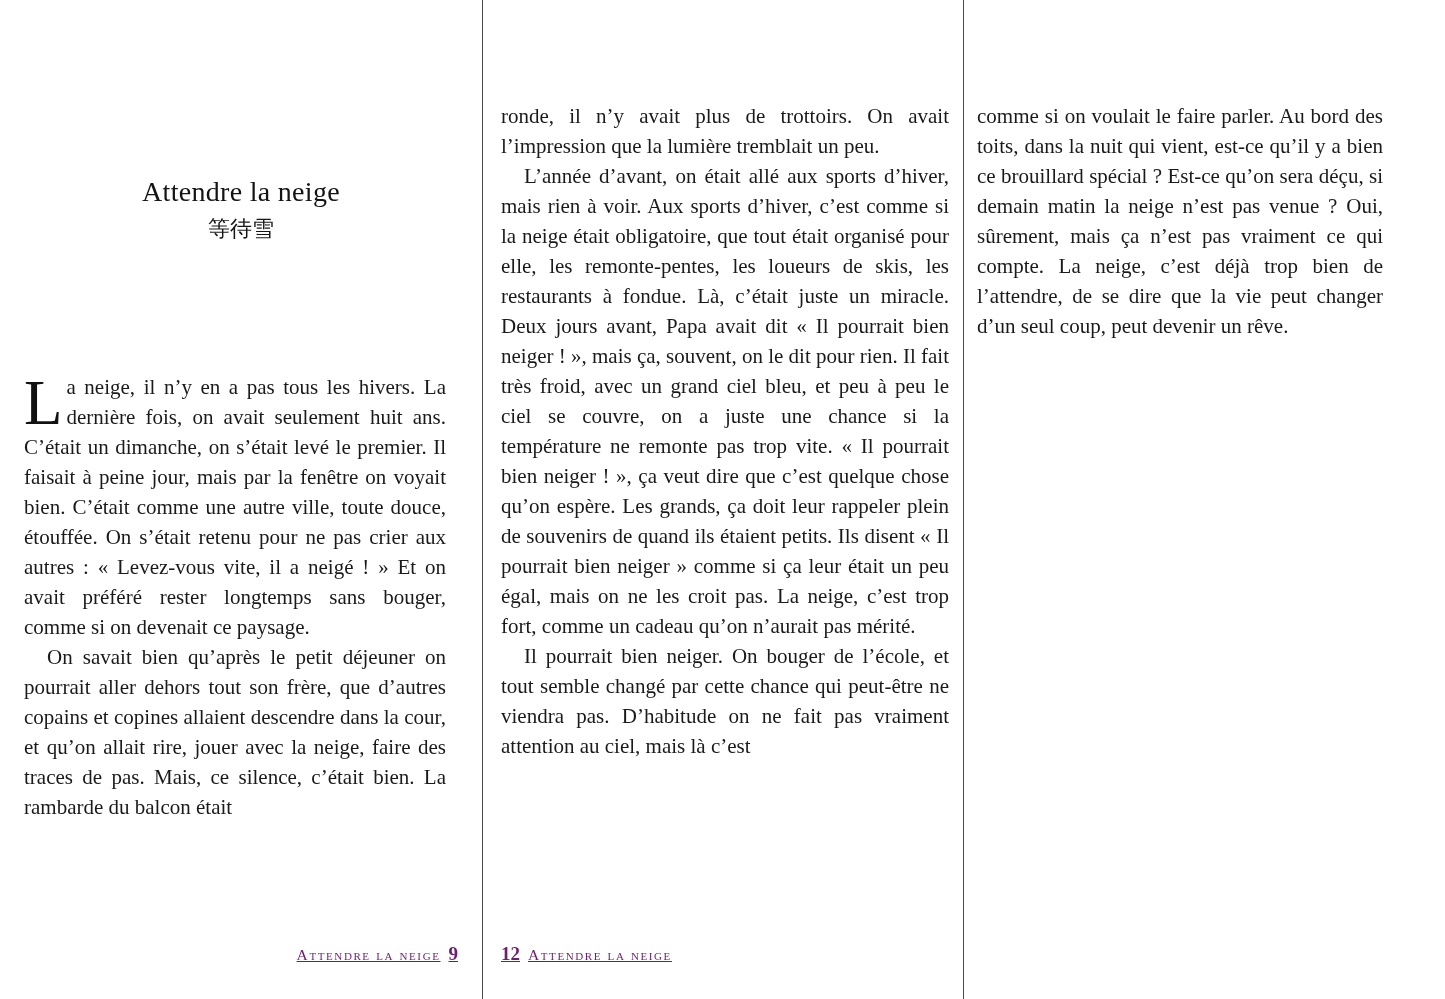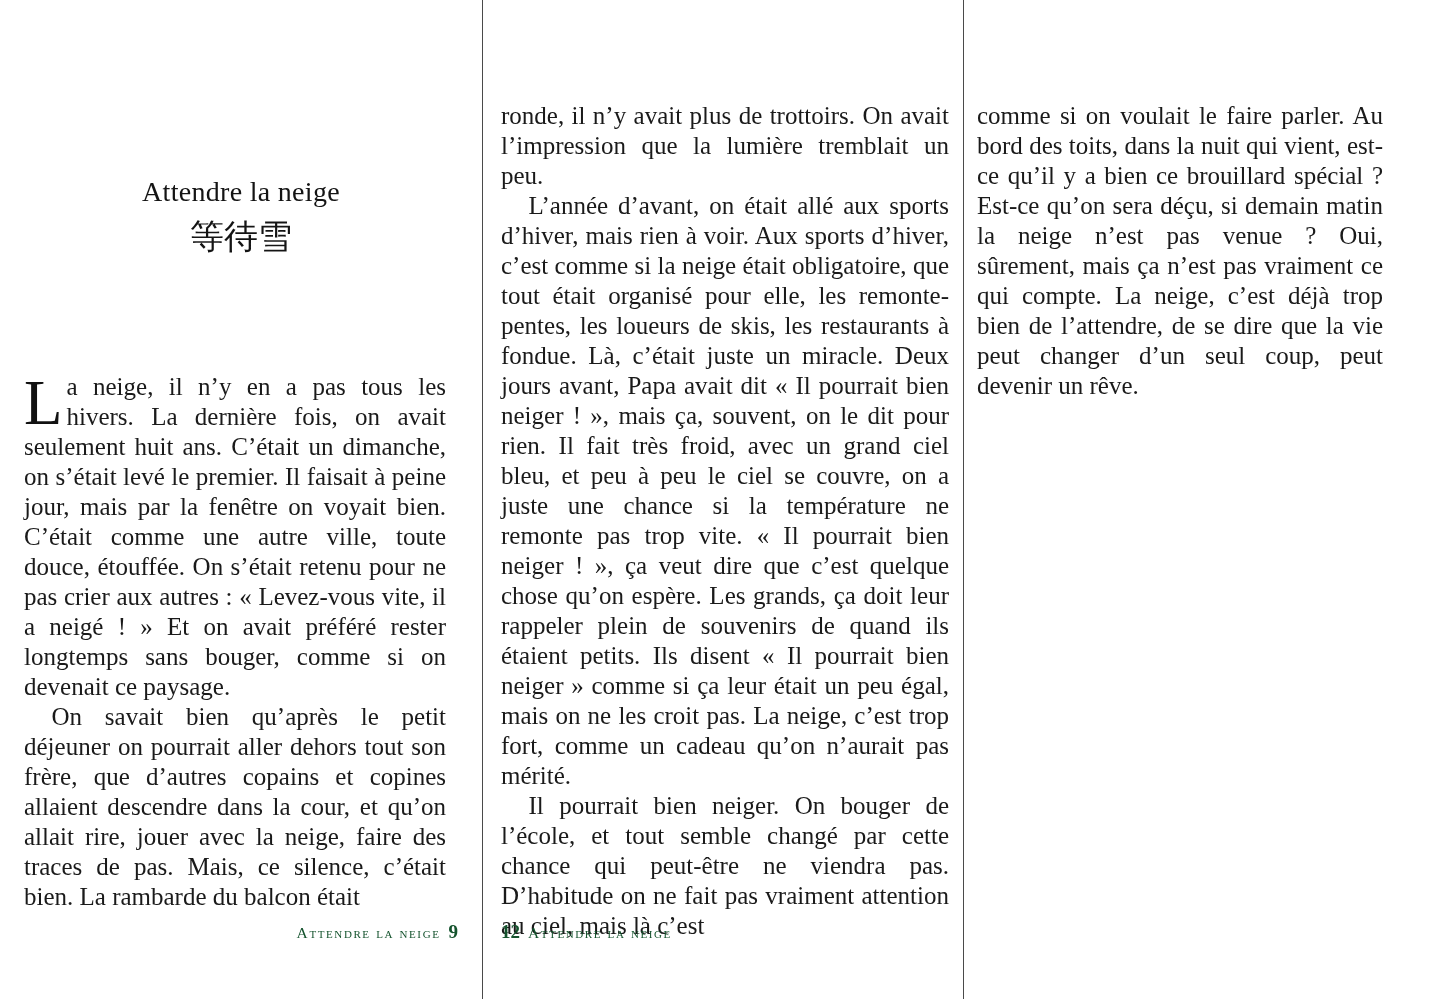--- a/index.html
+++ b/index.html
@@ -45,29 +45,29 @@
     text-align: center;
     font-size: 28px;
     font-weight: 400;
     letter-spacing: 0.3px;
     margin: 0;
     padding-top: 176px;
     color: #141414;
   }
   .chapter-title-cn {
     text-align: center;
-    font-size: 34px;
+    font-size: 22px;
     font-family: "DejaVu Sans", sans-serif;
     font-weight: 400;
     margin: 6px 0 0 0;
     color: #141414;
   }
 
   p.body {
-    font-size: 25px;
+    font-size: 21px;
     line-height: 30px;
     text-align: justify;
     text-justify: inter-word;
     margin: 0;
     hyphens: auto;
     -webkit-hyphens: auto;
   }
   p.body + p.body { text-indent: 1.1em; }
 
   .first-para {
@@ -81,26 +81,27 @@
     font-weight: 400;
     color: #111;
   }
 
   .text-start-left { position: absolute; top: 372px; left: 24px; right: 36px; }
   .text-start-mid  { position: absolute; top: 101px; left: 19px; right: 14px; }
   .text-start-right{ position: absolute; top: 101px; left: 14px; right: 22px; }
 
   .folio {
     position: absolute;
-    bottom: 56px;
+    bottom: 34px;
     font-variant: small-caps;
     font-size: 15.5px;
     letter-spacing: 1.6px;
-    color: #14532d;
+    color: #701a75;
     white-space: nowrap;
+    text-decoration: underline;
   }
   .folio-left {
     right: 24px;
     text-align: right;
   }
   .folio-mid {
     left: 19px;
     text-align: left;
   }
   .folio .num {

